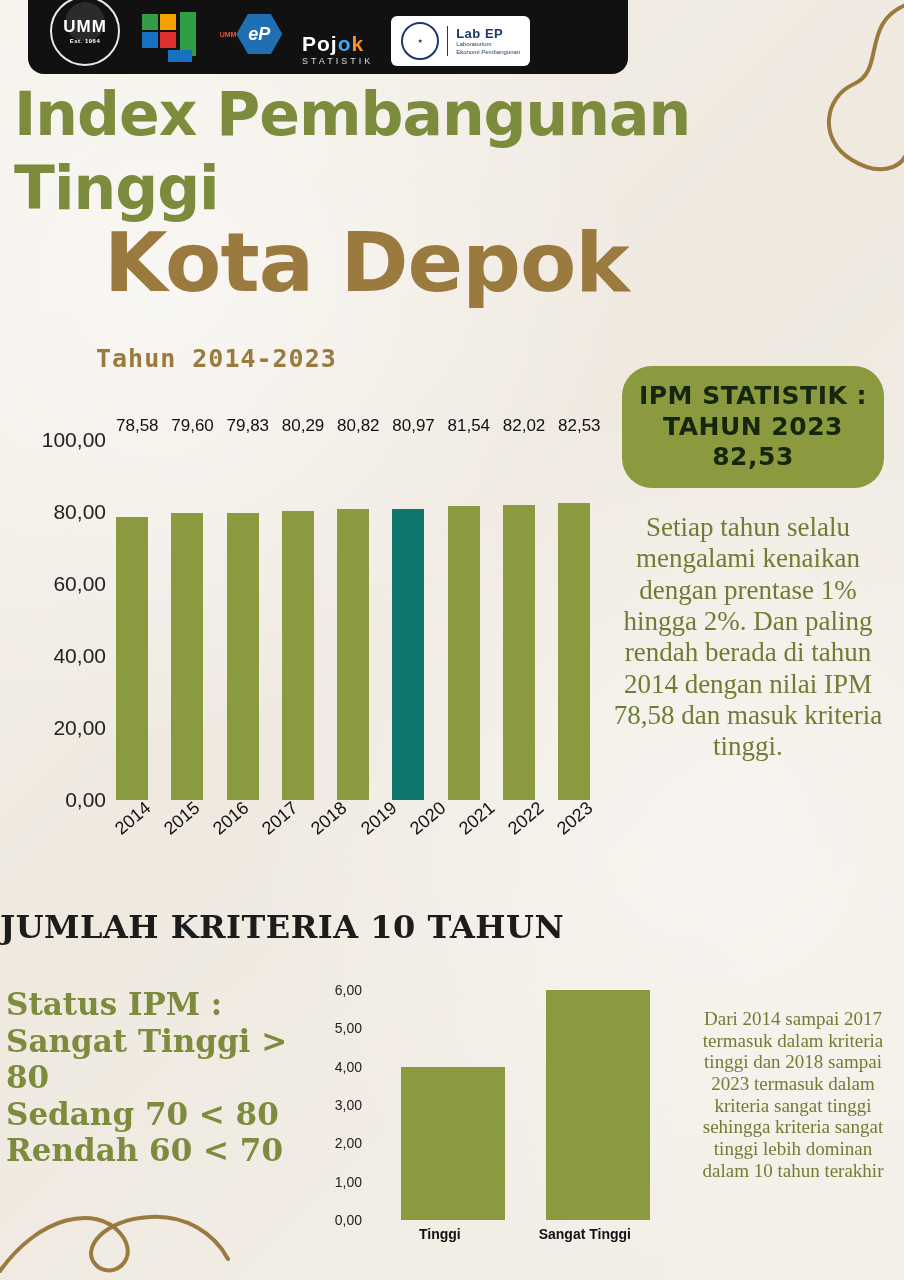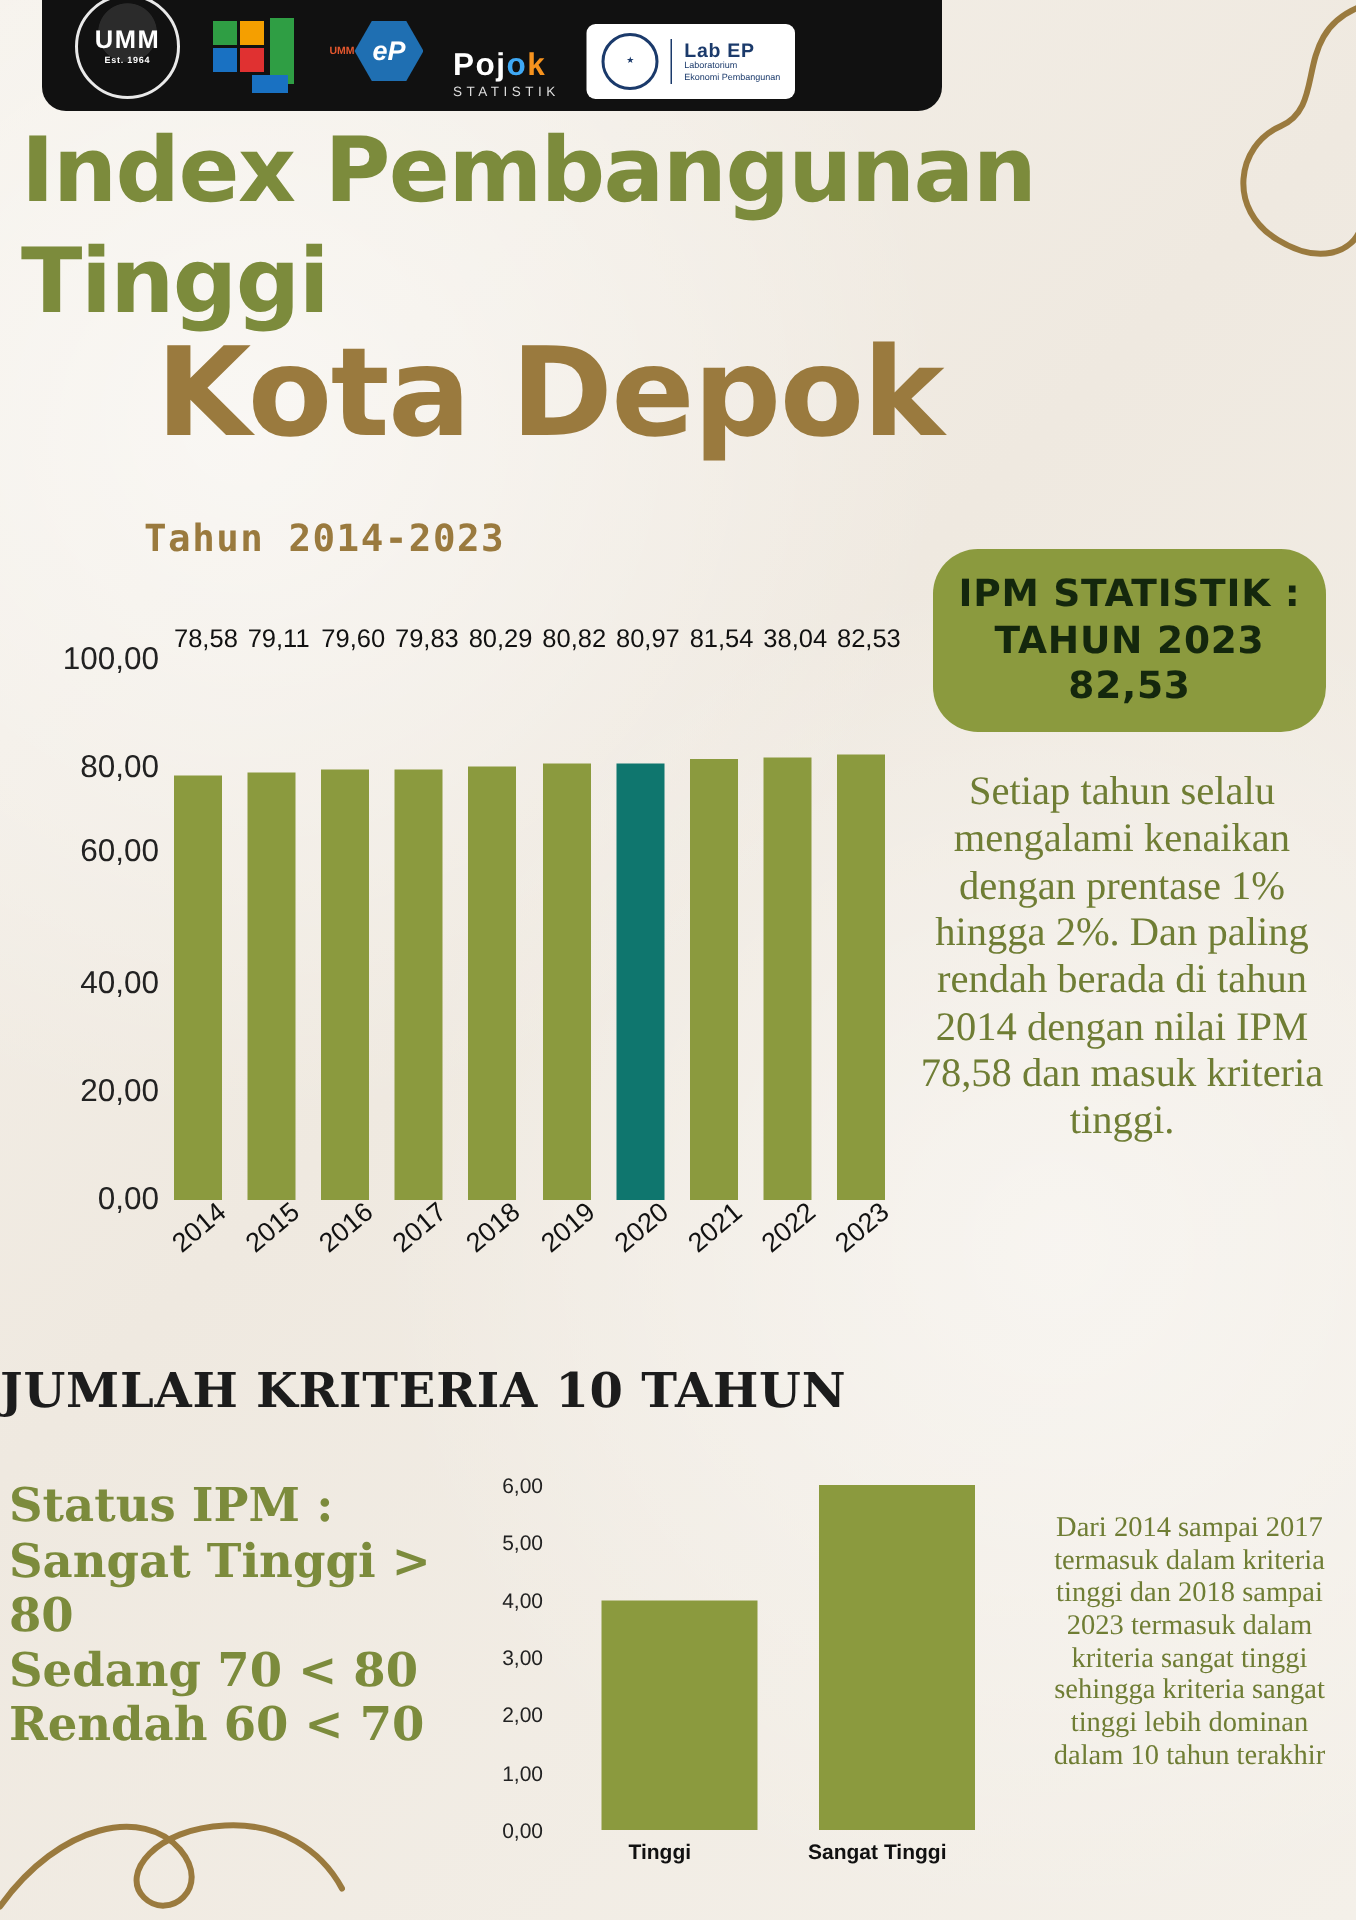--- a/index.html
+++ b/index.html
@@ -386,37 +386,32 @@
   <div>82,53</div>
 </div>
 
 <div class="side-note">Setiap tahun selalu mengalami kenaikan dengan prentase 1% hingga 2%. Dan paling rendah berada di tahun 2014 dengan nilai IPM 78,58 dan masuk kriteria tinggi.</div>
 
 <div class="chart1">
   <div class="c1-plot">
     <div id="c1-yticks">
         <div class="c1-ylabel" style="top: 0px;">100,00</div>
         <div class="c1-ylabel" style="top: 72px;">80,00</div>
-        <div class="c1-ylabel" style="top: 128px;">60,00</div>
+        <div class="c1-ylabel" style="top: 144px;">60,00</div>
         <div class="c1-ylabel" style="top: 216px;">40,00</div>
         <div class="c1-ylabel" style="top: 288px;">20,00</div>
         <div class="c1-ylabel" style="top: 360px;">0,00</div>
       </div>
     <div class="c1-bars" id="c1-bars">
         <div class="c1-barwrap">
           <div class="c1-bar" style="height: 282.888px; background: rgb(139, 154, 62);">
             <div class="c1-val">78,58</div>
           </div>
         </div>
         <div class="c1-barwrap">
-          <div class="c1-bar" style="height: 284.796px; background: rgb(139, 154, 62);">
-            <div class="c1-val">79,11</div>
-          </div>
-        </div>
-        <div class="c1-barwrap">
           <div class="c1-bar" style="height: 286.56px; background: rgb(139, 154, 62);">
             <div class="c1-val">79,60</div>
           </div>
         </div>
         <div class="c1-barwrap">
           <div class="c1-bar" style="height: 287.388px; background: rgb(139, 154, 62);">
             <div class="c1-val">79,83</div>
           </div>
         </div>
         <div class="c1-barwrap">
@@ -434,21 +429,21 @@
             <div class="c1-val">80,97</div>
           </div>
         </div>
         <div class="c1-barwrap">
           <div class="c1-bar" style="height: 293.544px; background: rgb(139, 154, 62);">
             <div class="c1-val">81,54</div>
           </div>
         </div>
         <div class="c1-barwrap">
           <div class="c1-bar" style="height: 295.272px; background: rgb(139, 154, 62);">
-            <div class="c1-val">38,04</div>
+            <div class="c1-val">82,02</div>
           </div>
         </div>
         <div class="c1-barwrap">
           <div class="c1-bar" style="height: 297.108px; background: rgb(139, 154, 62);">
             <div class="c1-val">82,53</div>
           </div>
         </div>
       </div>
   </div>
   <div class="c1-xlabels" id="c1-xlabels">

